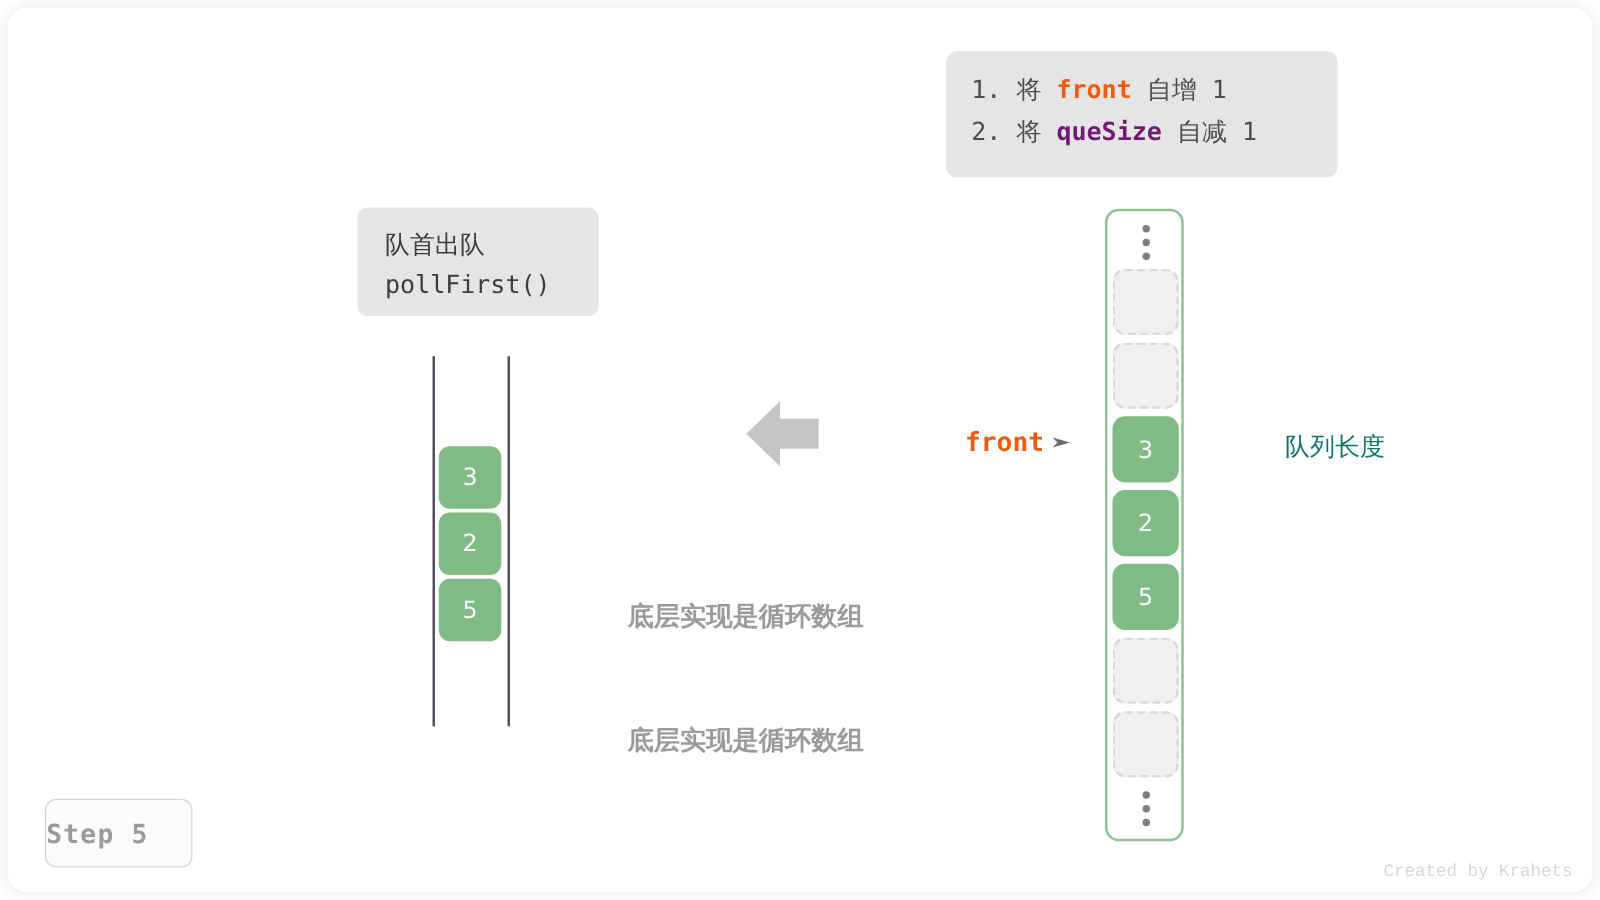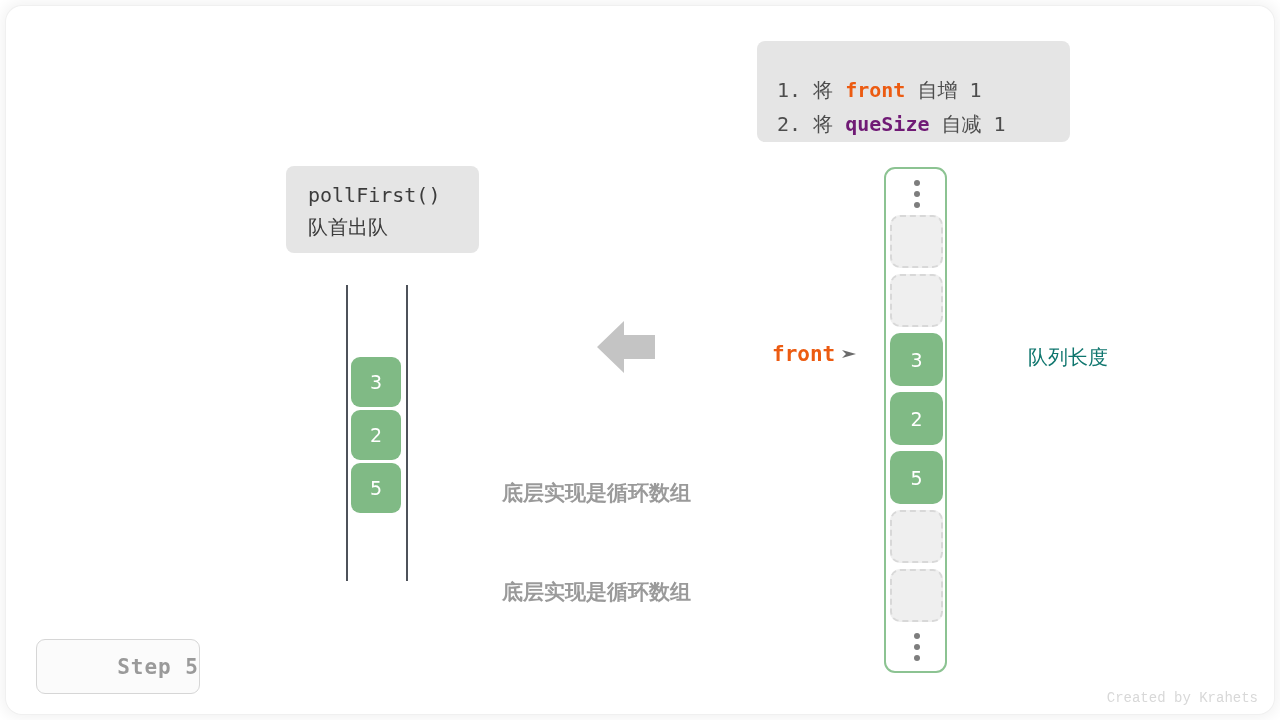--- a/index.html
+++ b/index.html
@@ -37,21 +37,21 @@
     border-radius: 8px;
     box-sizing: border-box;
   }
 
   
   #instruction-box {
     left: 757px;
     top: 41px;
     width: 313px;
     height: 101px;
-    padding: 32px 20px 0 20px;
+    padding: 13px 20px 0 20px;
   }
   .instr-line {
     font-family: "DejaVu Sans Mono", monospace;
     font-size: 20px;
     line-height: 34px;
     color: #4d4d4d;
     white-space: pre;
   }
   .tok-front {
     color: #ec5b11;
@@ -212,28 +212,28 @@
     line-height: 36px;
     color: #4d4d4d;
     white-space: pre;
   }
 
   
   #step-badge {
     position: absolute;
     left: 36px;
     top: 639px;
-    width: 164px;
+    width: 118px;
     height: 55px;
     border: 1px solid #d6d6d6;
     border-radius: 9px;
     background: #fbfbfb;
     display: flex;
     align-items: center;
-    justify-content: flex-end;
+    justify-content: flex-start;
     box-sizing: border-box;
   }
   #step-badge .txt {
     font-family: "DejaVu Sans Mono", monospace;
     font-weight: bold;
     font-size: 21px;
     color: #9a9a9a;
     letter-spacing: 1px;
     white-space: pre;
   }
@@ -255,22 +255,22 @@
 <div id="canvas">
 
   <div id="frame"></div>
 
   <div id="instruction-box" class="note-box">
     <div class="instr-line"><span>1. 将 </span><span class="tok-front">front</span><span> 自增 1</span></div>
     <div class="instr-line"><span>2. 将 </span><span class="tok-quesize">queSize</span><span> 自减 1</span></div>
   </div>
 
   <div id="op-box" class="note-box">
+    <div class="op-line">队首出队</div>
     <div class="op-line">pollFirst()</div>
-    <div class="op-line">队首出队</div>
   </div>
 
   <div class="rail" id="rail-left"></div>
   <div class="rail" id="rail-right"></div>
 
   <div class="cell-green" style="left:351px; top:357px;">3</div>
   <div class="cell-green" style="left:351px; top:410px;">2</div>
   <div class="cell-green" style="left:351px; top:463px;">5</div>
 
   <svg id="flow-arrow" viewBox="0 0 58 52">

